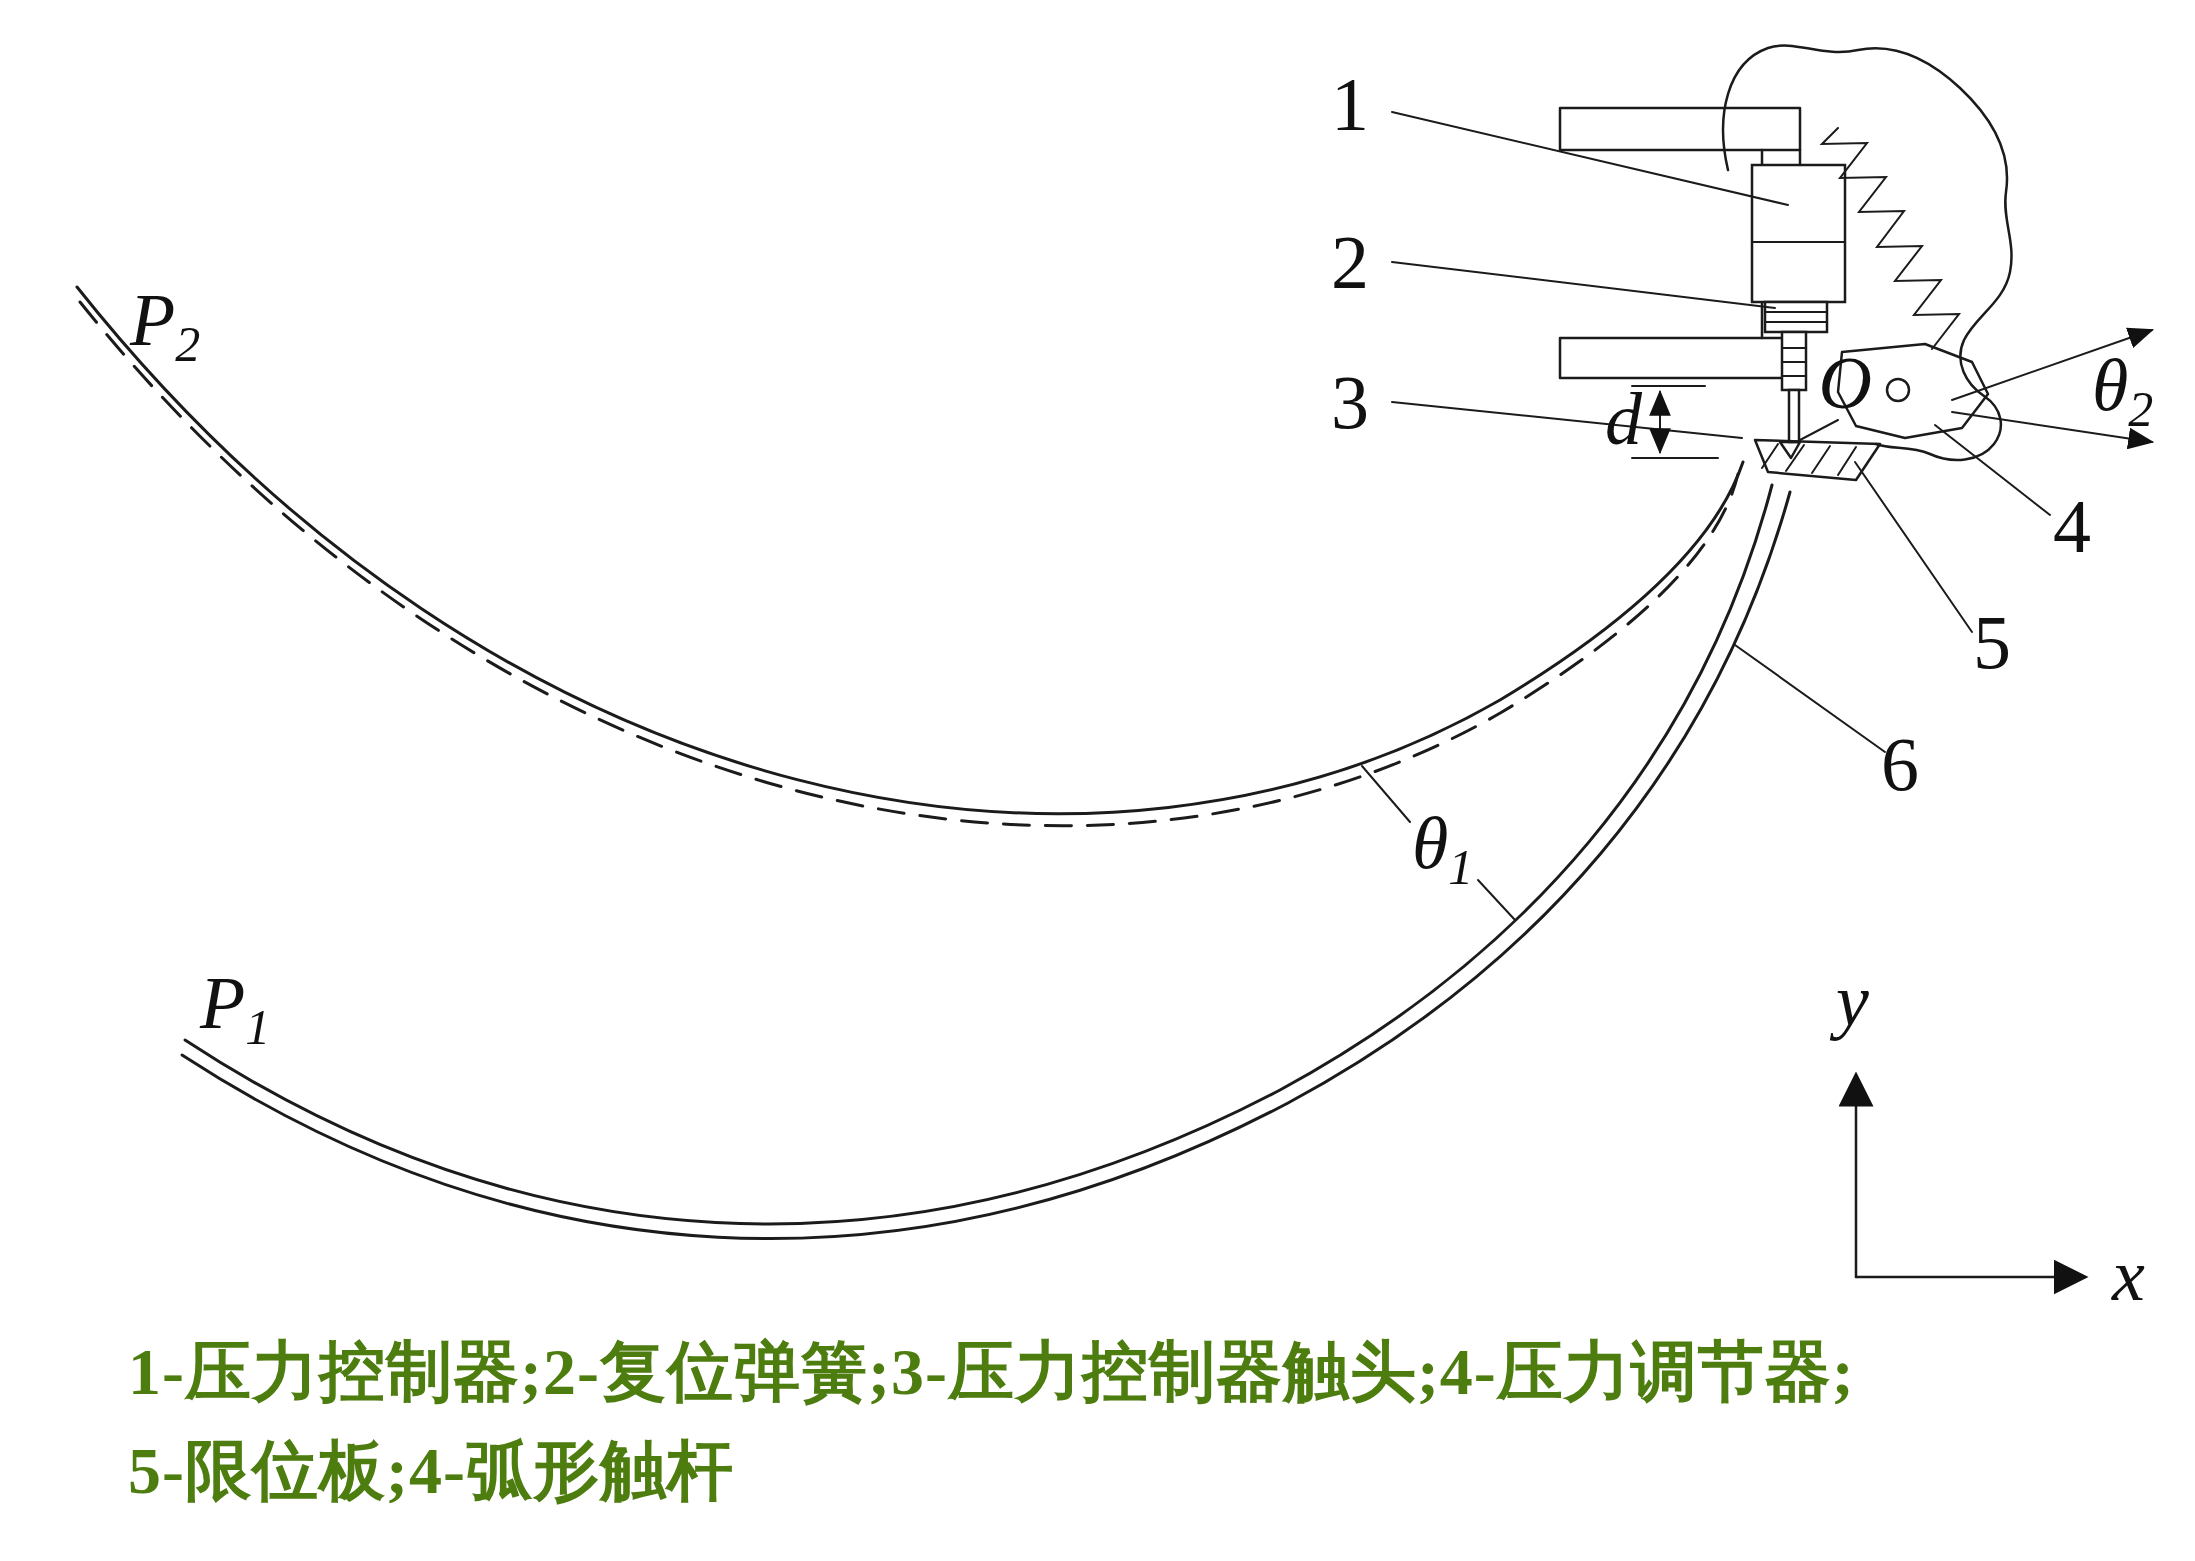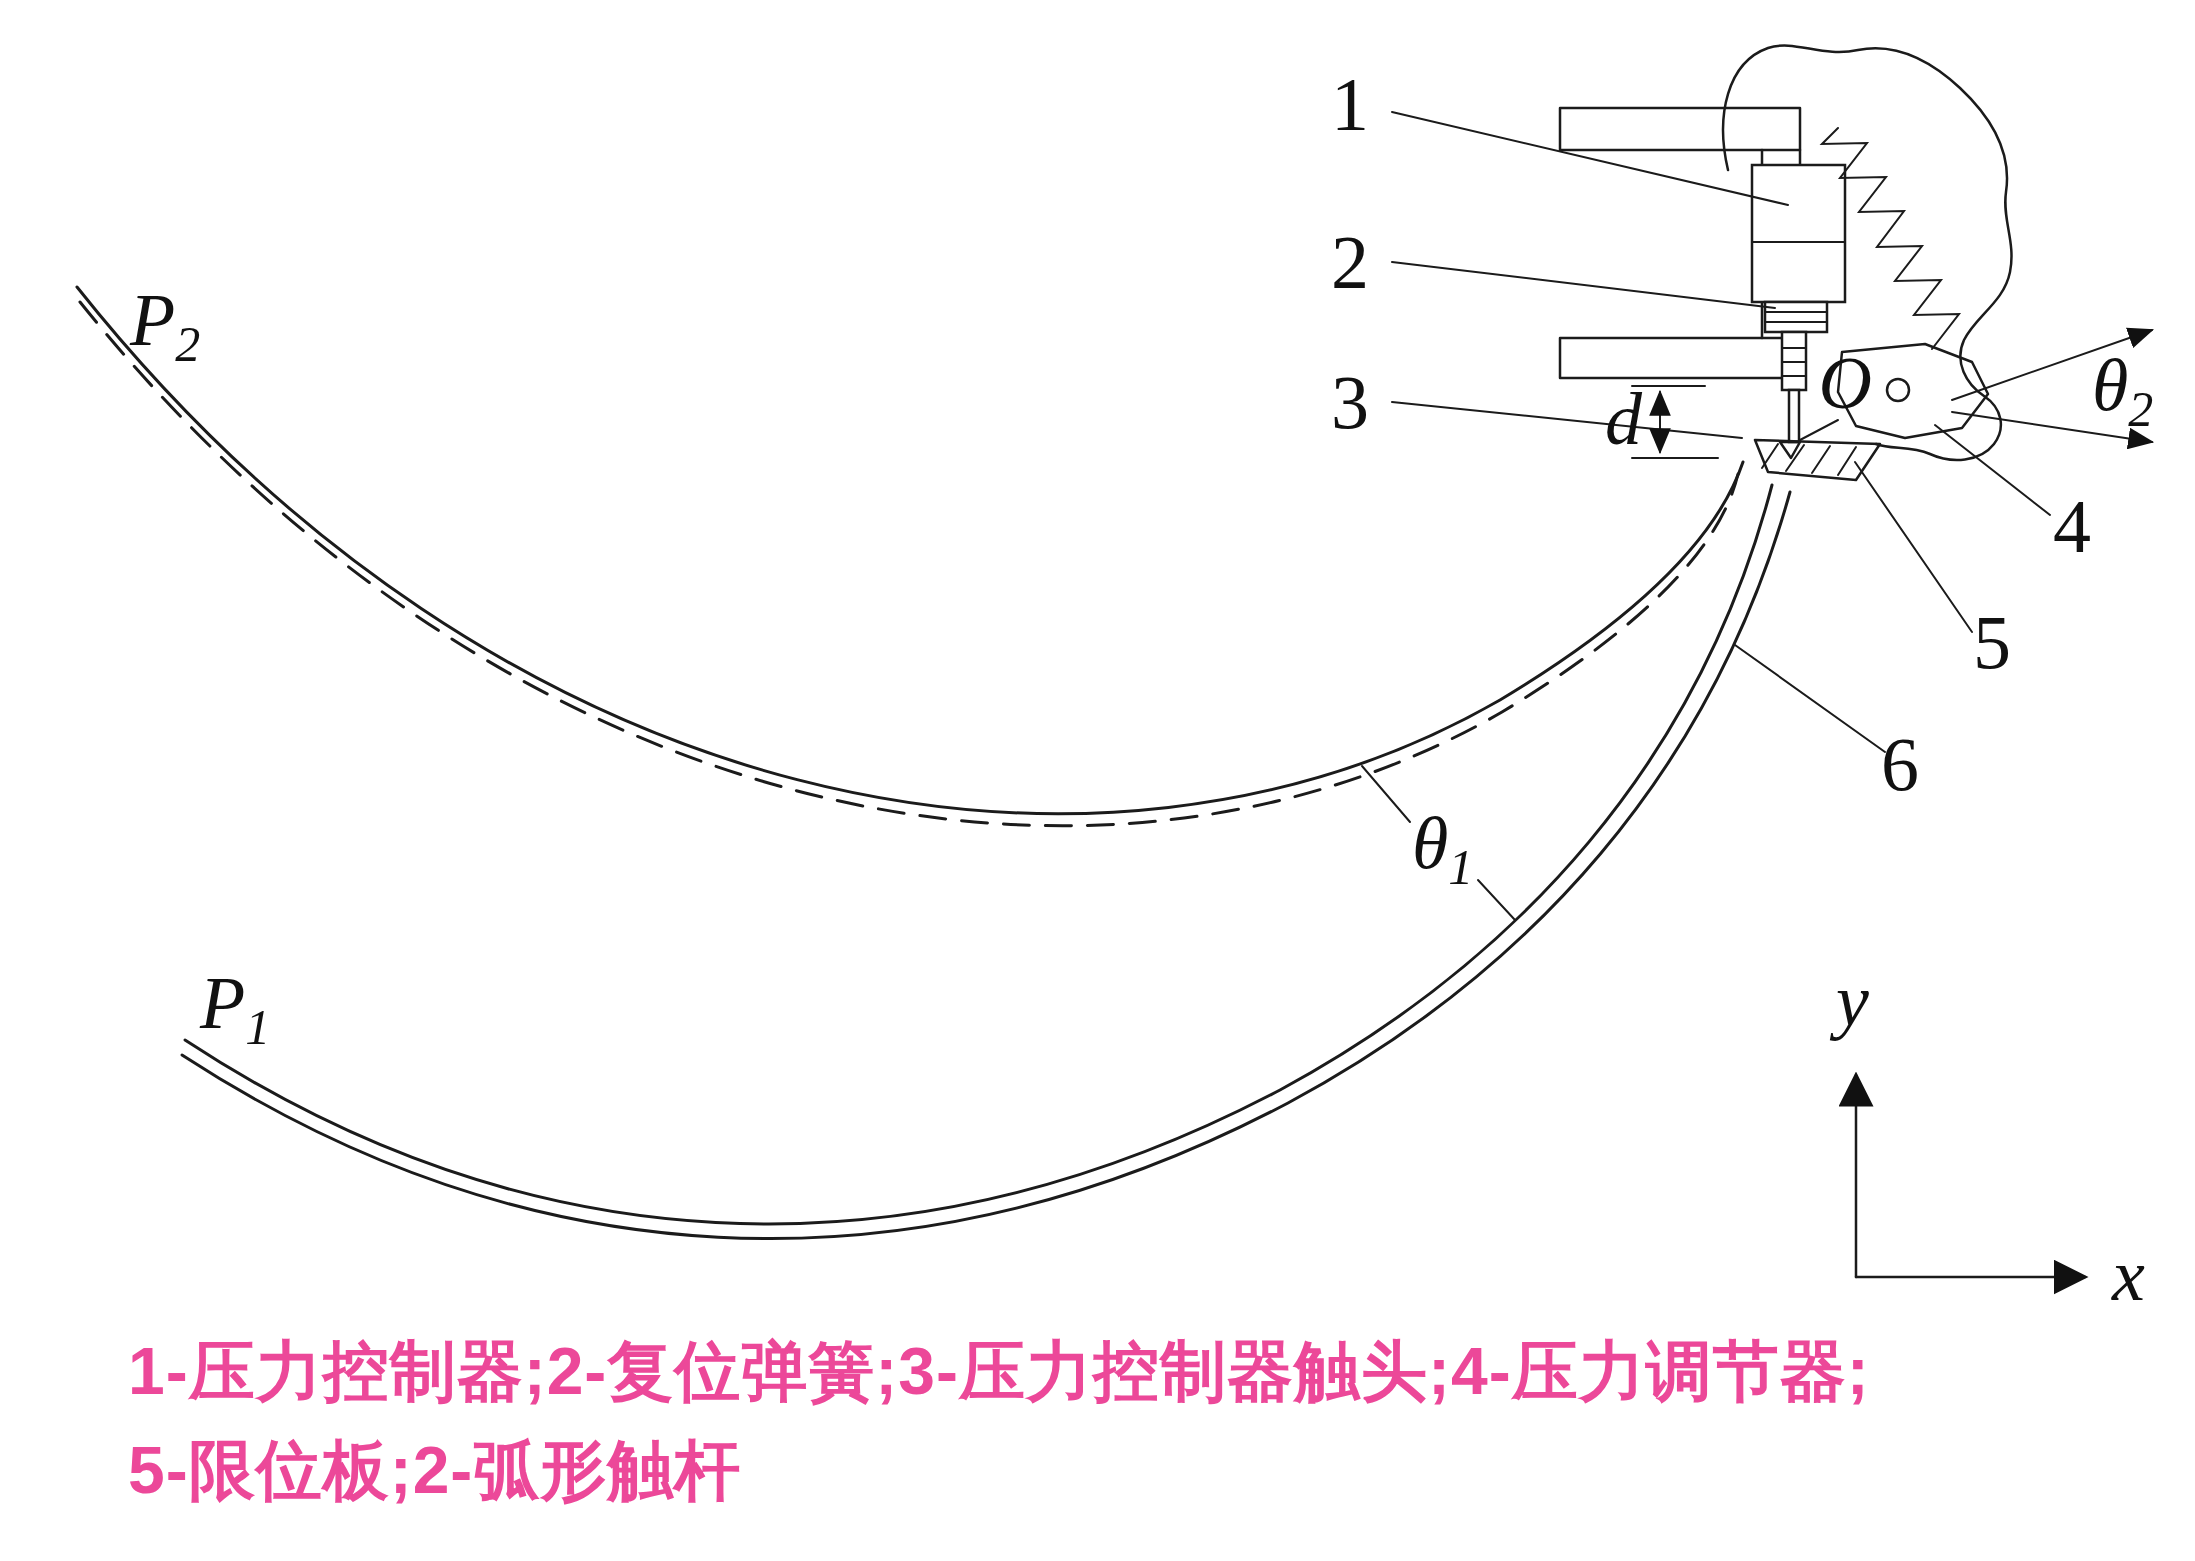--- a/index.html
+++ b/index.html
@@ -12,22 +12,22 @@
   .stroke-thin { fill:none; stroke:#1b1b1b; stroke-width:2;   stroke-linecap:round; }
   .curve       { fill:none; stroke:#1b1b1b; stroke-width:3;   stroke-linecap:round; }
   .dashed      { stroke-dasharray:26 16; }
   .whitefill   { fill:#ffffff; stroke:#1b1b1b; stroke-width:2.5; }
 
   .t-num  { font-family:"Liberation Serif", serif; font-size:76px; fill:#111; }
   .t-math { font-family:"Liberation Serif", serif; font-style:italic; font-size:74px; fill:#111; }
   .t-sub  { font-size:50px; }
 
   .caption { position:absolute; left:128px; top:1322px; width:2040px;
-             font-family:Liberation Sans, sans-serif; font-weight:700; font-size:66px;
-             color:#ec4899; line-height:1.5; letter-spacing:1px; }
+             font-family:Liberation Serif, serif; font-weight:700; font-size:66px;
+             color:#4d7c0f; line-height:1.5; letter-spacing:1px; }
   .caption div { white-space:nowrap; }
 </style>
 </head>
 <body>
 
 <div class="page">
 
   <svg width="2195" height="1561" viewBox="0 0 2195 1561">
 
     <defs>
@@ -139,16 +139,16 @@
 
       <text class="t-math" x="1642" y="444" text-anchor="end">d</text>
       <text class="t-math" x="1872" y="408" text-anchor="end">O</text>
       <text class="t-math" x="1836" y="1025">y</text>
       <text class="t-math" x="2112" y="1300">x</text>
     </g>
   </svg>
 
   <div class="caption">
     <div>1-压力控制器;2-复位弹簧;3-压力控制器触头;4-压力调节器;</div>
-    <div>5-限位板;2-弧形触杆</div>
+    <div>5-限位板;4-弧形触杆</div>
   </div>
 
 </div>
 
 </body></html>

